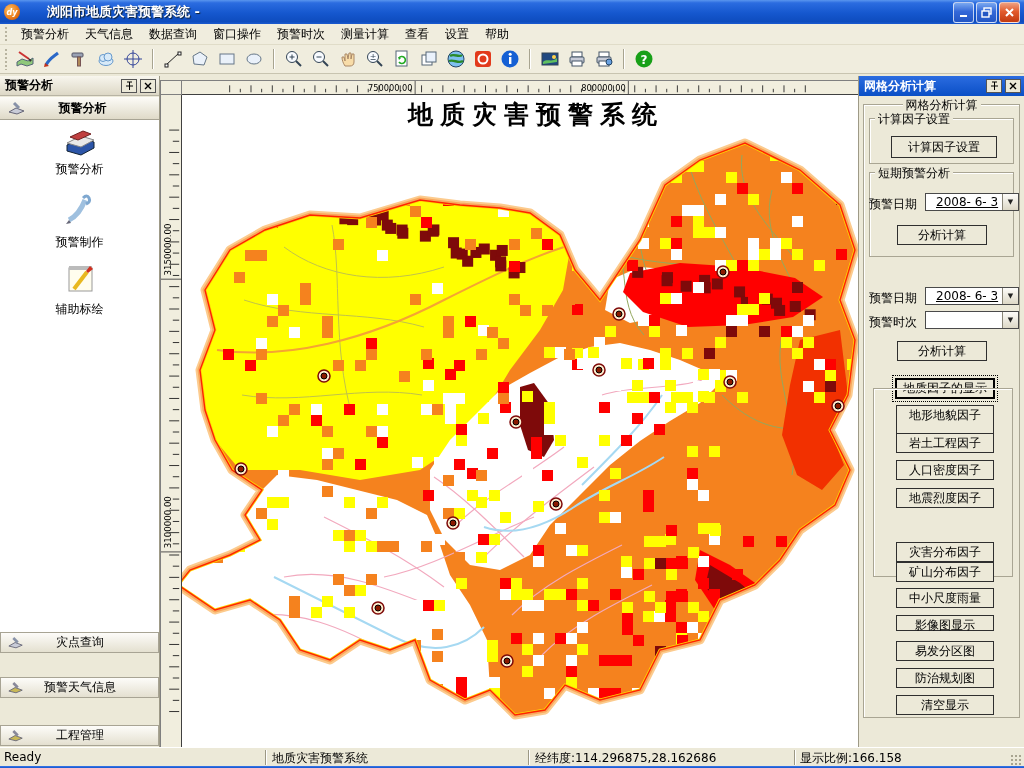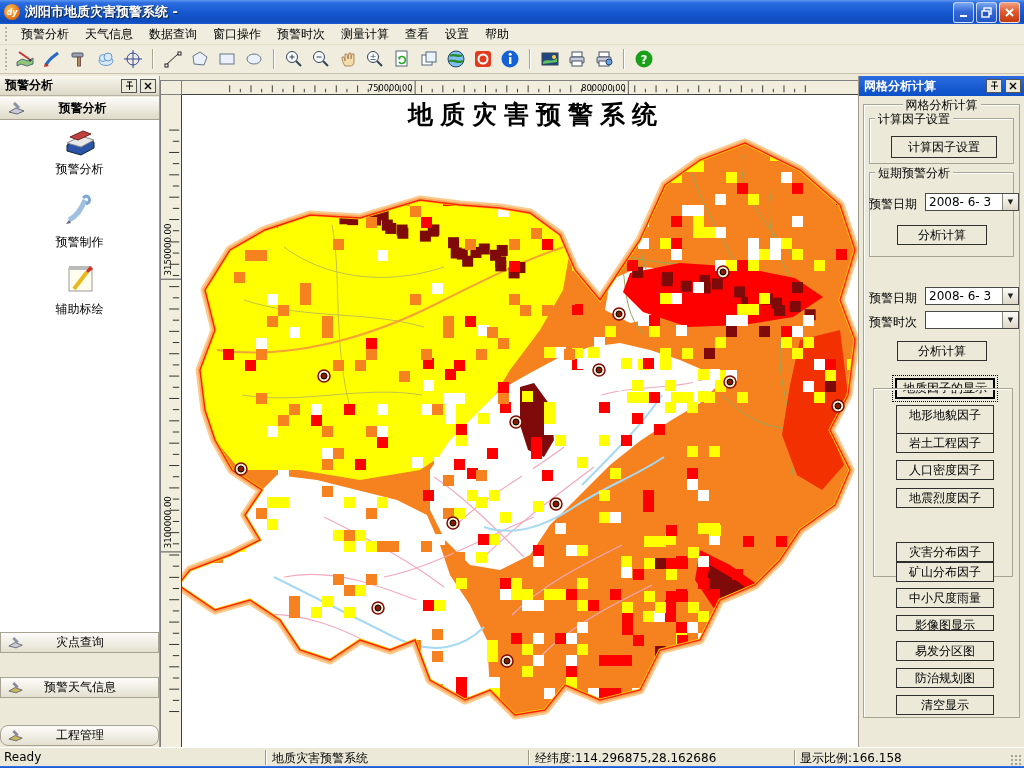--- a/index.html
+++ b/index.html
@@ -3,21 +3,21 @@
 <meta charset="utf-8">
 <style>
   * { margin:0; padding:0; box-sizing:border-box; }
   html,body { width:1024px; height:768px; overflow:hidden;
     font-family:"DejaVu Sans","Liberation Sans",sans-serif; font-size:12px; color:#000;
     background:#ECE9D8; position:relative; }
 
   
   #titlebar { position:absolute; left:0; top:0; width:1024px; height:24px;
     background:linear-gradient(180deg,#5A96EE 0%,#2B6CE0 12%,#1557CE 55%,#0E4CBE 90%,#1B5AD0 100%);
-    display:flex; align-items:center; padding:0 4px; }
+    display:flex; align-items:center; padding:0 4px;gap:22px; }
   #app-logo { width:16px; height:16px; border-radius:50%;
     background:radial-gradient(circle at 35% 35%,#FFC060,#E87818 60%,#B84E08);
     color:#fff; font-size:8px; font-style:italic; font-weight:bold;
     display:flex; align-items:center; justify-content:center; margin-right:5px; }
   #win-title { color:#fff; font-weight:bold; font-size:13px; text-shadow:1px 1px 1px #123; }
   #win-buttons { margin-left:auto; display:flex; gap:2px; }
   .winbtn { width:21px; height:21px; border-radius:3px; border:1px solid rgba(255,255,255,.7);
     display:flex; align-items:center; justify-content:center; }
   .winbtn.blue { background:linear-gradient(180deg,#7AA8F0,#3468D8 45%,#2356C4); }
   .winbtn.red  { background:linear-gradient(180deg,#F0A080,#E25B2D 45%,#C23A10); }
@@ -85,21 +85,21 @@
   .groupbox .legend { position:absolute; top:-8px; background:#ECE9D8; padding:0 3px; white-space:nowrap; }
   .legend-center { left:50%; transform:translateX(-50%); }
   .legend-left { left:5px; }
   .btn { position:absolute; background:#ECE9D8; border:1px solid #2F2F2F; text-align:center;
     font-size:12px; line-height:18px; cursor:default; white-space:nowrap; }
   .btn-focused { border:1px solid #000; outline:1px dotted #000; outline-offset:2px;
     box-shadow:0 0 0 1px #000 inset; }
   .rp-label { position:absolute; left:10px; white-space:nowrap; }
   .combo { position:absolute; left:66px; width:94px; height:18px; background:#fff;
     border:1px solid #4A4A4A; display:flex; align-items:center; }
-  .combo .combo-value { flex:1; padding-left:3px; overflow:hidden; white-space:nowrap; }
+  .combo .combo-value { flex:1; padding-left:10px; overflow:hidden; white-space:nowrap;text-decoration:underline; }
   .combo .combo-arrow { width:16px; height:16px; background:linear-gradient(180deg,#FDFCF9,#DDD8C6);
     border-left:1px solid #8A8678; display:flex; align-items:center; justify-content:center;
     font-size:7px; color:#222; }
 
   
   #statusbar { position:absolute; left:0; top:747px; width:1024px; height:19px;
     background:#ECE9D8; border-top:1px solid #fff; }
   .sb-text { position:absolute; top:2px; white-space:nowrap; }
   .sb-div { position:absolute; top:2px; height:15px; width:2px;
     border-left:1px solid #9C9884; border-right:1px solid #fff; }
@@ -354,21 +354,21 @@
       </svg>
     <span class="bar-label">灾点查询</span>
   </div>
   <div class="lp-bar" style="top:601px;">
     <svg class="bar-icon" width="16" height="13" viewBox="0 0 18 14">
         <path d="M1 11 L8 7 16 10 9 13Z" fill="#C8B858" stroke="#667"></path>
         <path d="M6 2 l5 5" stroke="#889" stroke-width="3"></path>
       </svg>
     <span class="bar-label">预警天气信息</span>
   </div>
-  <div class="lp-bar" style="top:649px;border-radius:8px;">
+  <div class="lp-bar" style="top:649px;">
     <svg class="bar-icon" width="16" height="13" viewBox="0 0 18 14">
         <path d="M1 11 L8 7 16 10 9 13Z" fill="#C8B858" stroke="#667"></path>
         <path d="M6 2 l5 5" stroke="#889" stroke-width="3"></path>
       </svg>
     <span class="bar-label">工程管理</span>
   </div>
 </div>
 
 <div id="map-area">
   <div id="ruler-corner"></div>

